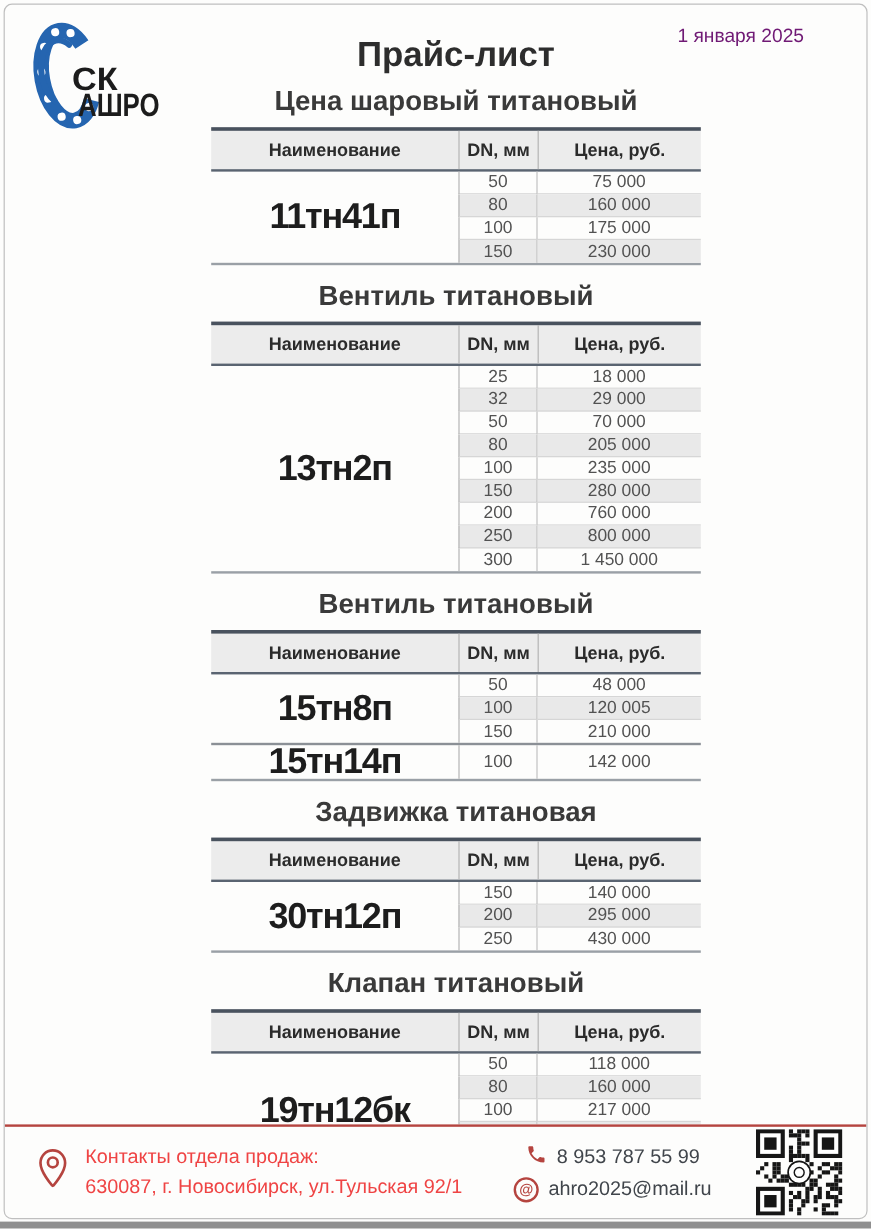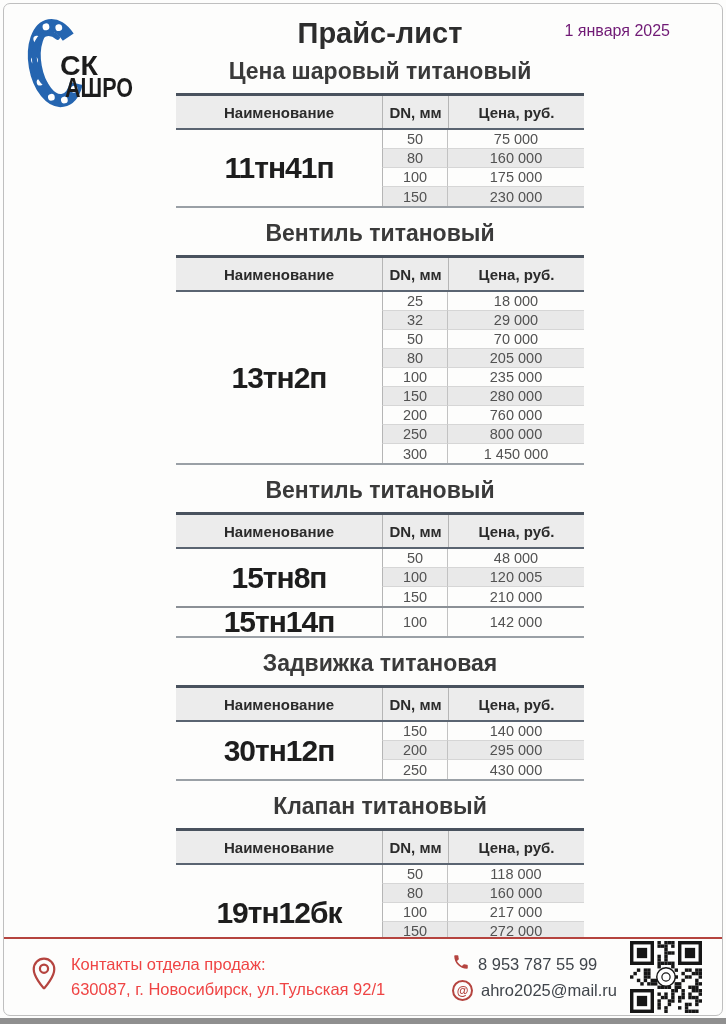--- a/index.html
+++ b/index.html
@@ -7,21 +7,21 @@
   .page{position:relative;width:726px;height:1024px;background:#fdfdfc;overflow:hidden;}
   .frame{position:absolute;left:3px;right:3px;top:3px;bottom:8px;border:1px solid #bfbfbf;border-radius:7px;pointer-events:none;z-index:5;}
   .bottom-edge{position:absolute;left:0;right:0;bottom:0;height:6px;background:#8f8f8f;z-index:6;}
 
   
   .logo{position:absolute;left:20px;top:8px;width:150px;height:120px;}
   .logo text{font-family:"Liberation Sans",sans-serif;font-weight:bold;fill:#1c1c1c;}
 
   .date{position:absolute;top:22px;right:56px;font-size:16px;color:#701a75;}
 
-  .main{position:absolute;left:176px;top:0;width:408px;padding-top:3px;}
+  .main{position:absolute;left:176px;top:0;width:408px;padding-top:16px;}
   h1{margin:14px 0 2px;text-align:center;font-size:29px;color:#2d2d2d;letter-spacing:0;}
   h2{margin:12px 0 8px;text-align:center;font-size:23px;color:#3a3a3a;font-weight:bold;}
   .sec:first-of-type h2{margin-top:8px;}
 
   .tbl{width:408px;border-bottom:2px solid #9aa0a6;}
   .thead{display:grid;grid-template-columns:206px 66px 1fr;height:32px;background:#ececec;
          border-top:3px solid #49525e;border-bottom:2px solid #5a6471;}
   .hcell{display:flex;align-items:center;justify-content:center;font-weight:bold;font-size:15px;color:#2b2b2b;}
   .hcell.dn,.hcell.price{border-left:1px solid #b5b5b5;}
 
@@ -37,21 +37,21 @@
   .cell.price{grid-column:3;}
   .cell.alt{background:#e9e9e9;}
 
   
   .footer{position:absolute;left:4px;right:4px;bottom:9px;height:78px;background:#fdfdfc;
           border-top:2px solid #b5443f;display:flex;align-items:center;
           padding:0 20px 0 26px;box-sizing:border-box;gap:13px;z-index:4;}
   .pin-wrap{flex:0 0 auto;}
   .contact-text{font-size:16.5px;color:#ef4444;line-height:25px;white-space:nowrap;}
   .spacer{flex:1;}
-  .reach{display:flex;flex-direction:column;gap:5px;font-size:16.5px;color:#40454b;margin-right:0;white-space:nowrap;}
+  .reach{display:flex;flex-direction:column;gap:5px;font-size:16.5px;color:#40454b;margin-right:24px;white-space:nowrap;align-items:center;}
   .reach-row{display:flex;align-items:center;gap:8px;}
   .at-badge{width:17px;height:17px;border:2px solid #b5443f;border-radius:50%;color:#b5443f;
             font-size:12px;font-weight:bold;display:flex;align-items:center;justify-content:center;line-height:1;}
   .qr{width:72px;height:72px;flex:0 0 auto;}
 </style>
 </head>
 <body>
 
 <div class="page">
   <div class="frame"></div>

